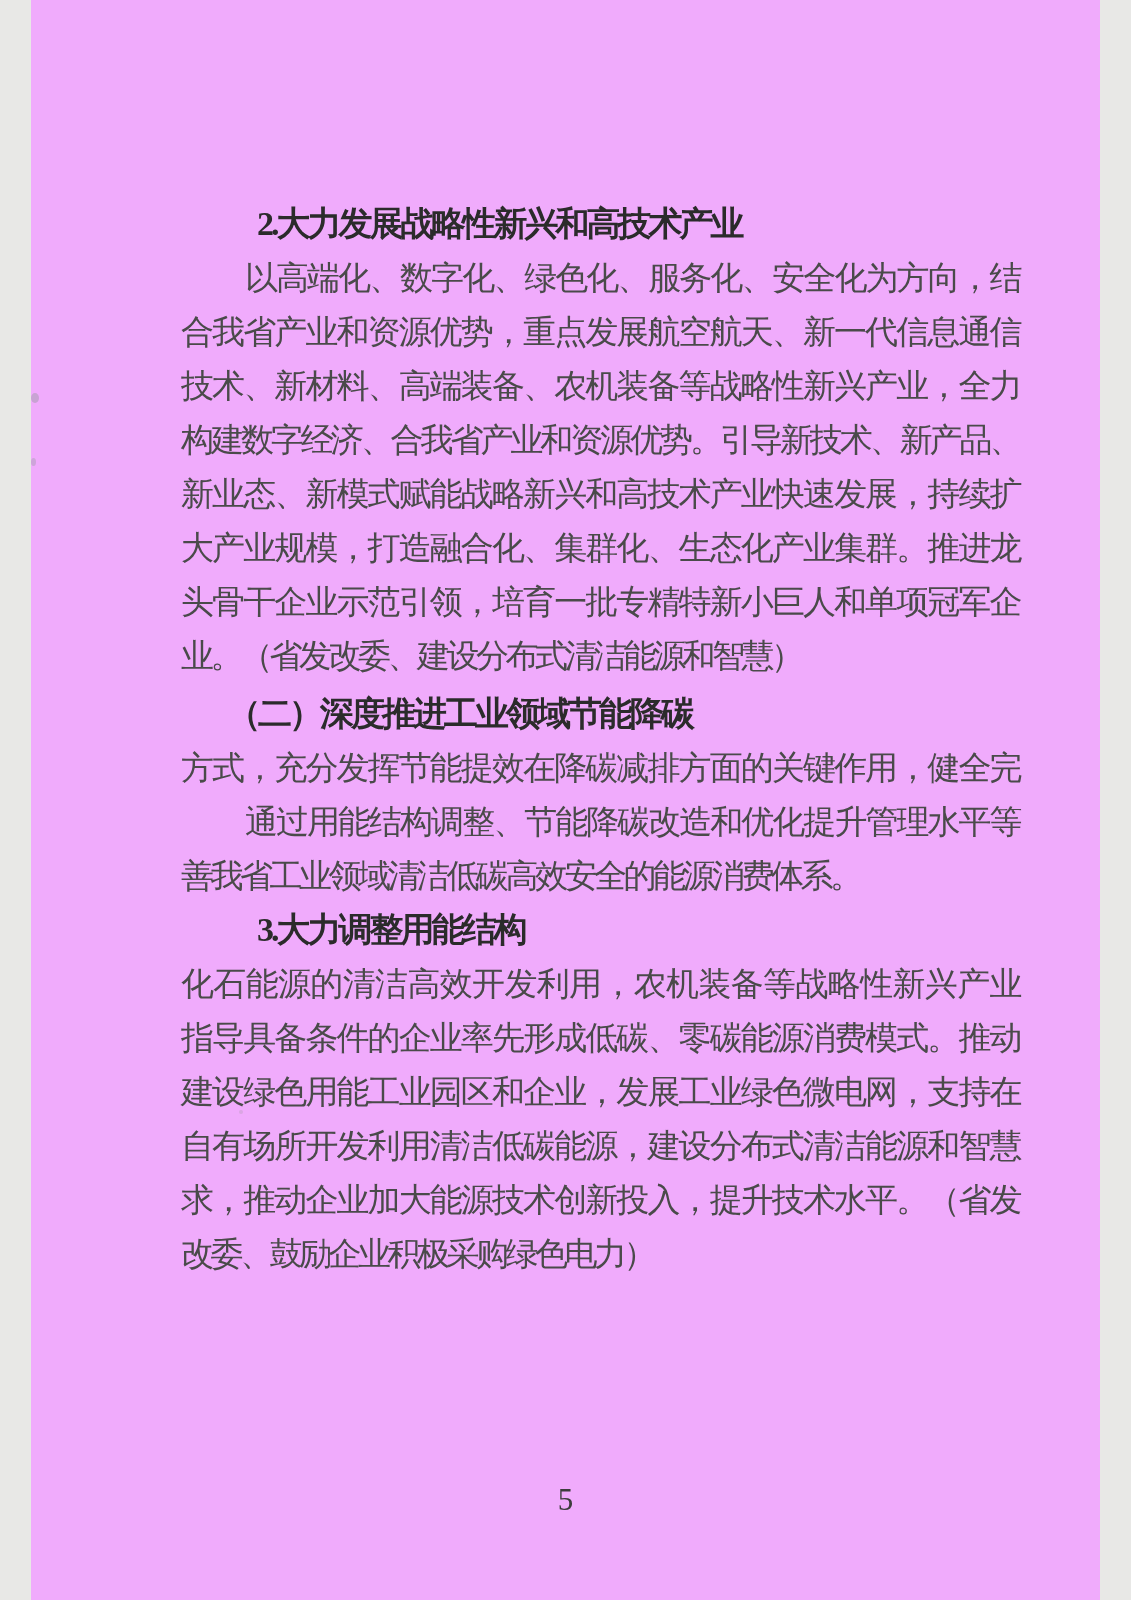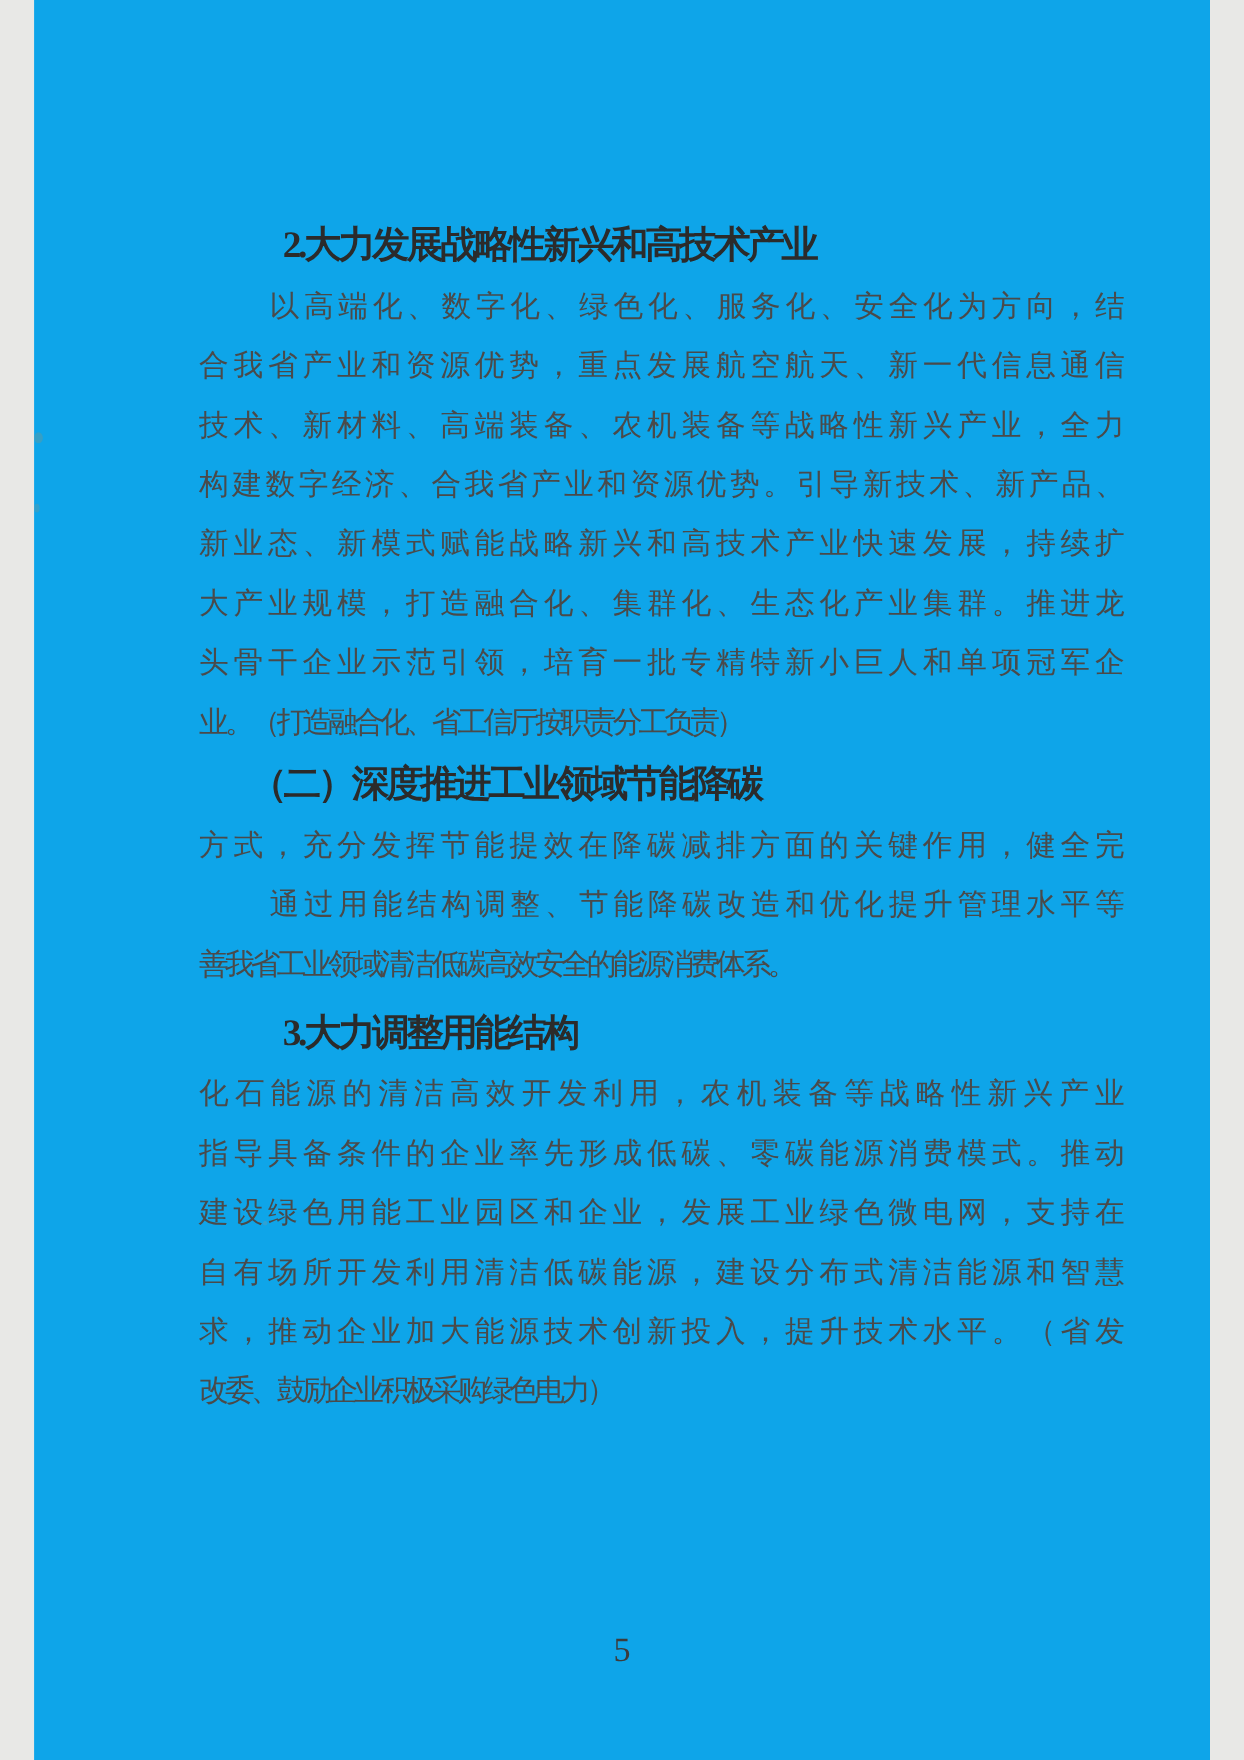--- a/index.html
+++ b/index.html
@@ -5,34 +5,34 @@
   html, body {
     margin: 0;
     padding: 0;
     background: #e8e8e6;
   }
   .page {
     position: relative;
     width: 1069px;
     height: 1600px;
     margin: 0 auto;
-    background: #0ea5e9;
+    background: #f0abfc;
     overflow: hidden;
     font-family: "Liberation Serif", "DejaVu Serif", serif;
   }
   .textblock {
     position: absolute;
     left: 150px;
     top: 197px;
     width: 838px;
   }
   .line {
     height: 54px;
     line-height: 54px;
-    font-size: 27px;
+    font-size: 33px;
     letter-spacing: -3.5px;
     color: #4a4a4a;
     text-align: justify;
     text-align-last: justify;
     overflow: visible;
     white-space: nowrap;
   }
   .line.just {
     white-space: normal;
   }
@@ -75,26 +75,26 @@
   <div class="textblock">
 
   <div class="line heading nojust ind-heading">2.大力发展战略性新兴和高技术产业</div>
       <div class="line just ind-para">以高端化、数字化、绿色化、服务化、安全化为方向，结</div>
       <div class="line just ind-none">合我省产业和资源优势，重点发展航空航天、新一代信息通信</div>
       <div class="line just ind-none">技术、新材料、高端装备、农机装备等战略性新兴产业，全力</div>
       <div class="line just ind-none">构建数字经济、合我省产业和资源优势。引导新技术、新产品、</div>
       <div class="line just ind-none">新业态、新模式赋能战略新兴和高技术产业快速发展，持续扩</div>
       <div class="line just ind-none">大产业规模，打造融合化、集群化、生态化产业集群。推进龙</div>
       <div class="line just ind-none">头骨干企业示范引领，培育一批专精特新小巨人和单项冠军企</div>
-      <div class="line nojust ind-none">业。（打造融合化、省工信厅按职责分工负责）</div>
+      <div class="line nojust ind-none">业。（省发改委、建设分布式清洁能源和智慧）</div>
       <div class="line heading nojust ind-subsection" style="margin-top: 4px;">（二）深度推进工业领域节能降碳</div>
       <div class="line just ind-none">方式，充分发挥节能提效在降碳减排方面的关键作用，健全完</div>
       <div class="line just ind-para">通过用能结构调整、节能降碳改造和优化提升管理水平等</div>
       <div class="line nojust ind-none">善我省工业领域清洁低碳高效安全的能源消费体系。</div>
-      <div class="line heading nojust ind-heading" style="margin-top: 10px;">3.大力调整用能结构</div>
+      <div class="line heading nojust ind-heading" style="margin-top: 0;">3.大力调整用能结构</div>
       <div class="line just ind-none">化石能源的清洁高效开发利用，农机装备等战略性新兴产业</div>
       <div class="line just ind-none">指导具备条件的企业率先形成低碳、零碳能源消费模式。推动</div>
       <div class="line just ind-none">建设绿色用能工业园区和企业，发展工业绿色微电网，支持在</div>
       <div class="line just ind-none">自有场所开发利用清洁低碳能源，建设分布式清洁能源和智慧</div>
       <div class="line just ind-none">求，推动企业加大能源技术创新投入，提升技术水平。（省发</div>
       <div class="line nojust ind-none">改委、鼓励企业积极采购绿色电力）</div>
     </div>
   <div class="pagenum">5</div>
 
 <div class="speck" style="left: 0px; top: 393px; width: 8px; height: 10px; background: rgba(125, 150, 135, 0.35);"></div>

